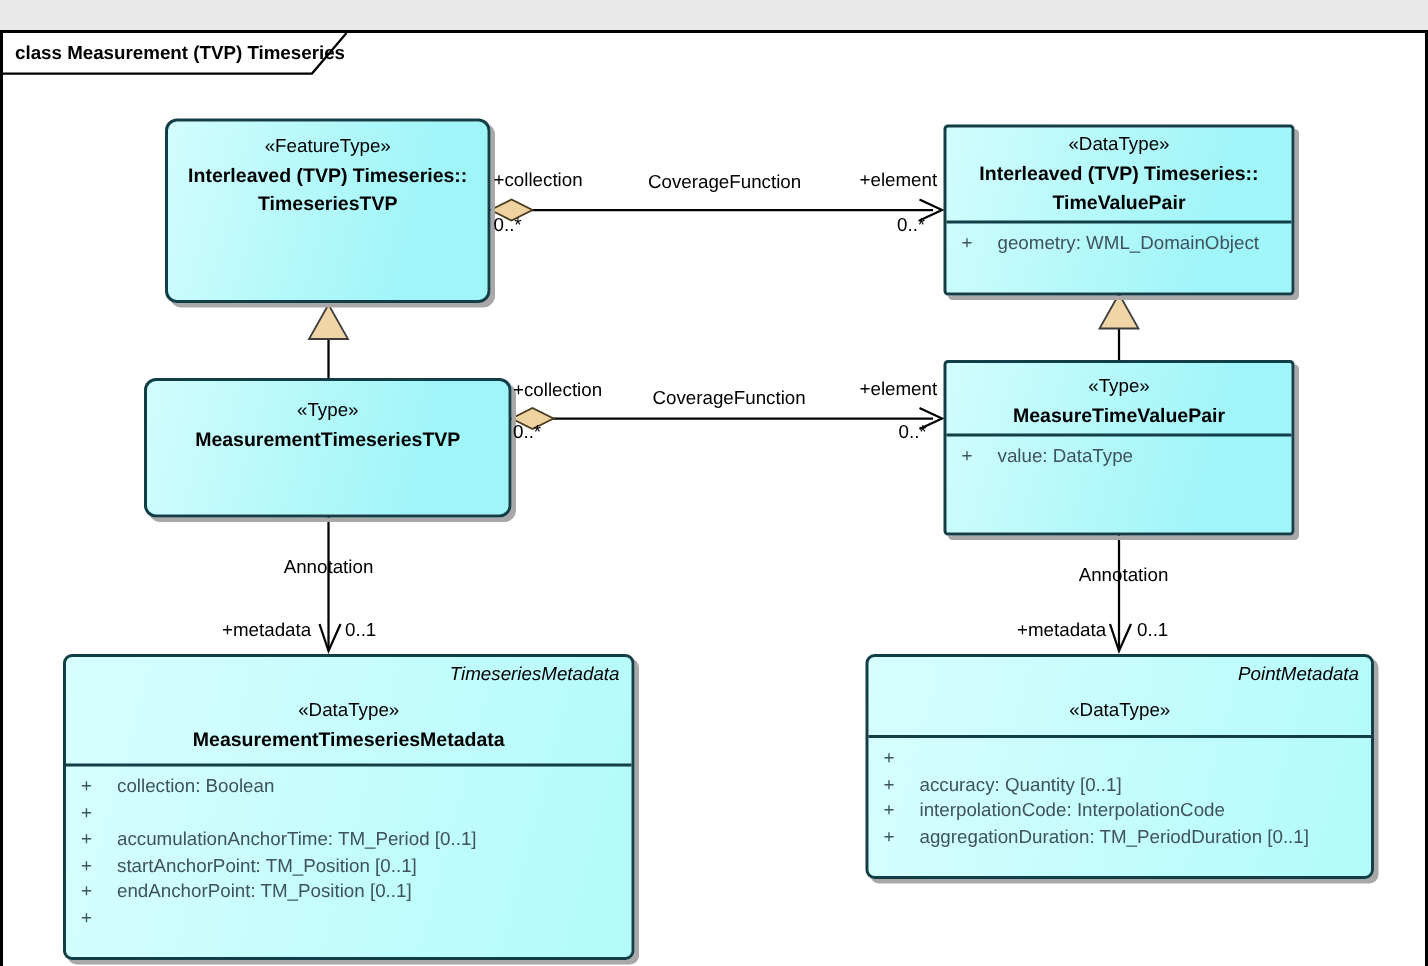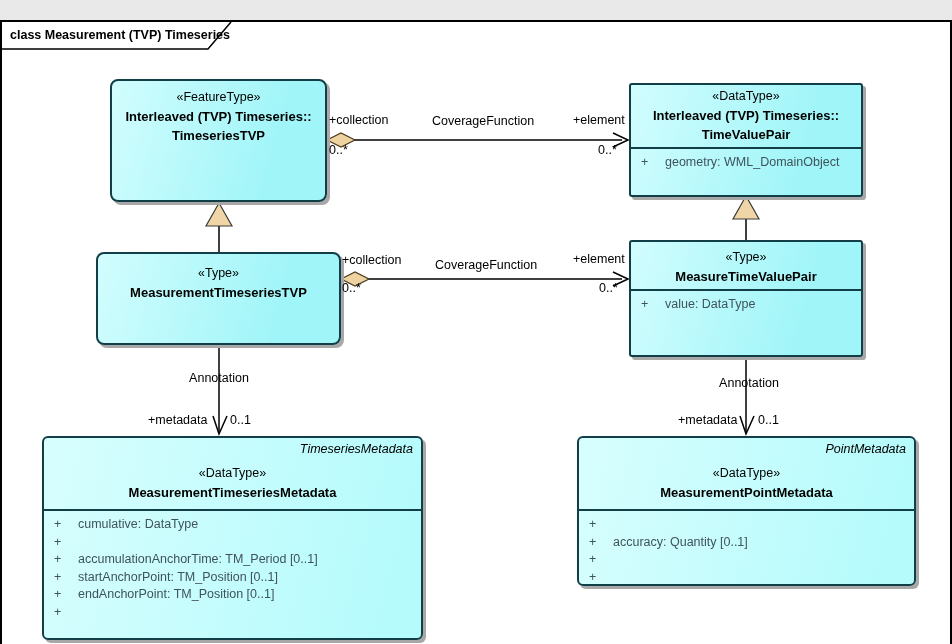--- a/index.html
+++ b/index.html
@@ -100,21 +100,21 @@
   <div class="box flat" style="left:40px;top:414px;width:381px;height:204px;border-radius:6px;">
     <div class="tag">TimeseriesMetadata</div>
     <div class="hdr" style="padding-top:26px;">
       <div class="st">«DataType»</div>
       <div class="nm">MeasurementTimeseriesMetadata</div>
     </div>
     <div class="sep" style="margin-top:7px;"></div>
     <div class="attrs">
       <div class="attr-row">
         <span class="vis">+</span>
-        <span>cumulative: DataType</span>
+        <span>collection: Boolean</span>
       </div>
       <div class="attr-row">
         <span class="vis">+</span>
       </div>
       <div class="attr-row">
         <span class="vis">+</span>
         <span>accumulationAnchorTime: TM_Period [0..1]</span>
       </div>
       <div class="attr-row">
         <span class="vis">+</span>
@@ -127,36 +127,37 @@
       <div class="attr-row">
         <span class="vis">+</span>
       </div>
     </div>
   </div>
 
   <div class="box flat" style="left:575px;top:414px;width:339px;height:150px;border-radius:6px;">
     <div class="tag">PointMetadata</div>
     <div class="hdr" style="padding-top:26px;">
       <div class="st">«DataType»</div>
-      <div class="nm">MeasurementPointMetadata</div>
     </div>
     <div class="sep" style="margin-top:7px;"></div>
     <div class="attrs">
       <div class="attr-row">
         <span class="vis">+</span>
       </div>
       <div class="attr-row">
         <span class="vis">+</span>
         <span>accuracy: Quantity [0..1]</span>
       </div>
       <div class="attr-row">
         <span class="vis">+</span>
+        <span>interpolationCode: InterpolationCode</span>
       </div>
       <div class="attr-row">
         <span class="vis">+</span>
+        <span>aggregationDuration: TM_PeriodDuration [0..1]</span>
       </div>
     </div>
   </div>
 
   <div class="lbl" style="left:327px;top:91px;">+collection</div>
   <div class="lbl ctr" style="left:430px;top:92px;width:100px;">CoverageFunction</div>
   <div class="lbl" style="left:571px;top:91px;">+element</div>
   <div class="lbl" style="left:327px;top:121px;">0..*</div>
   <div class="lbl" style="left:596px;top:121px;">0..*</div>
 

